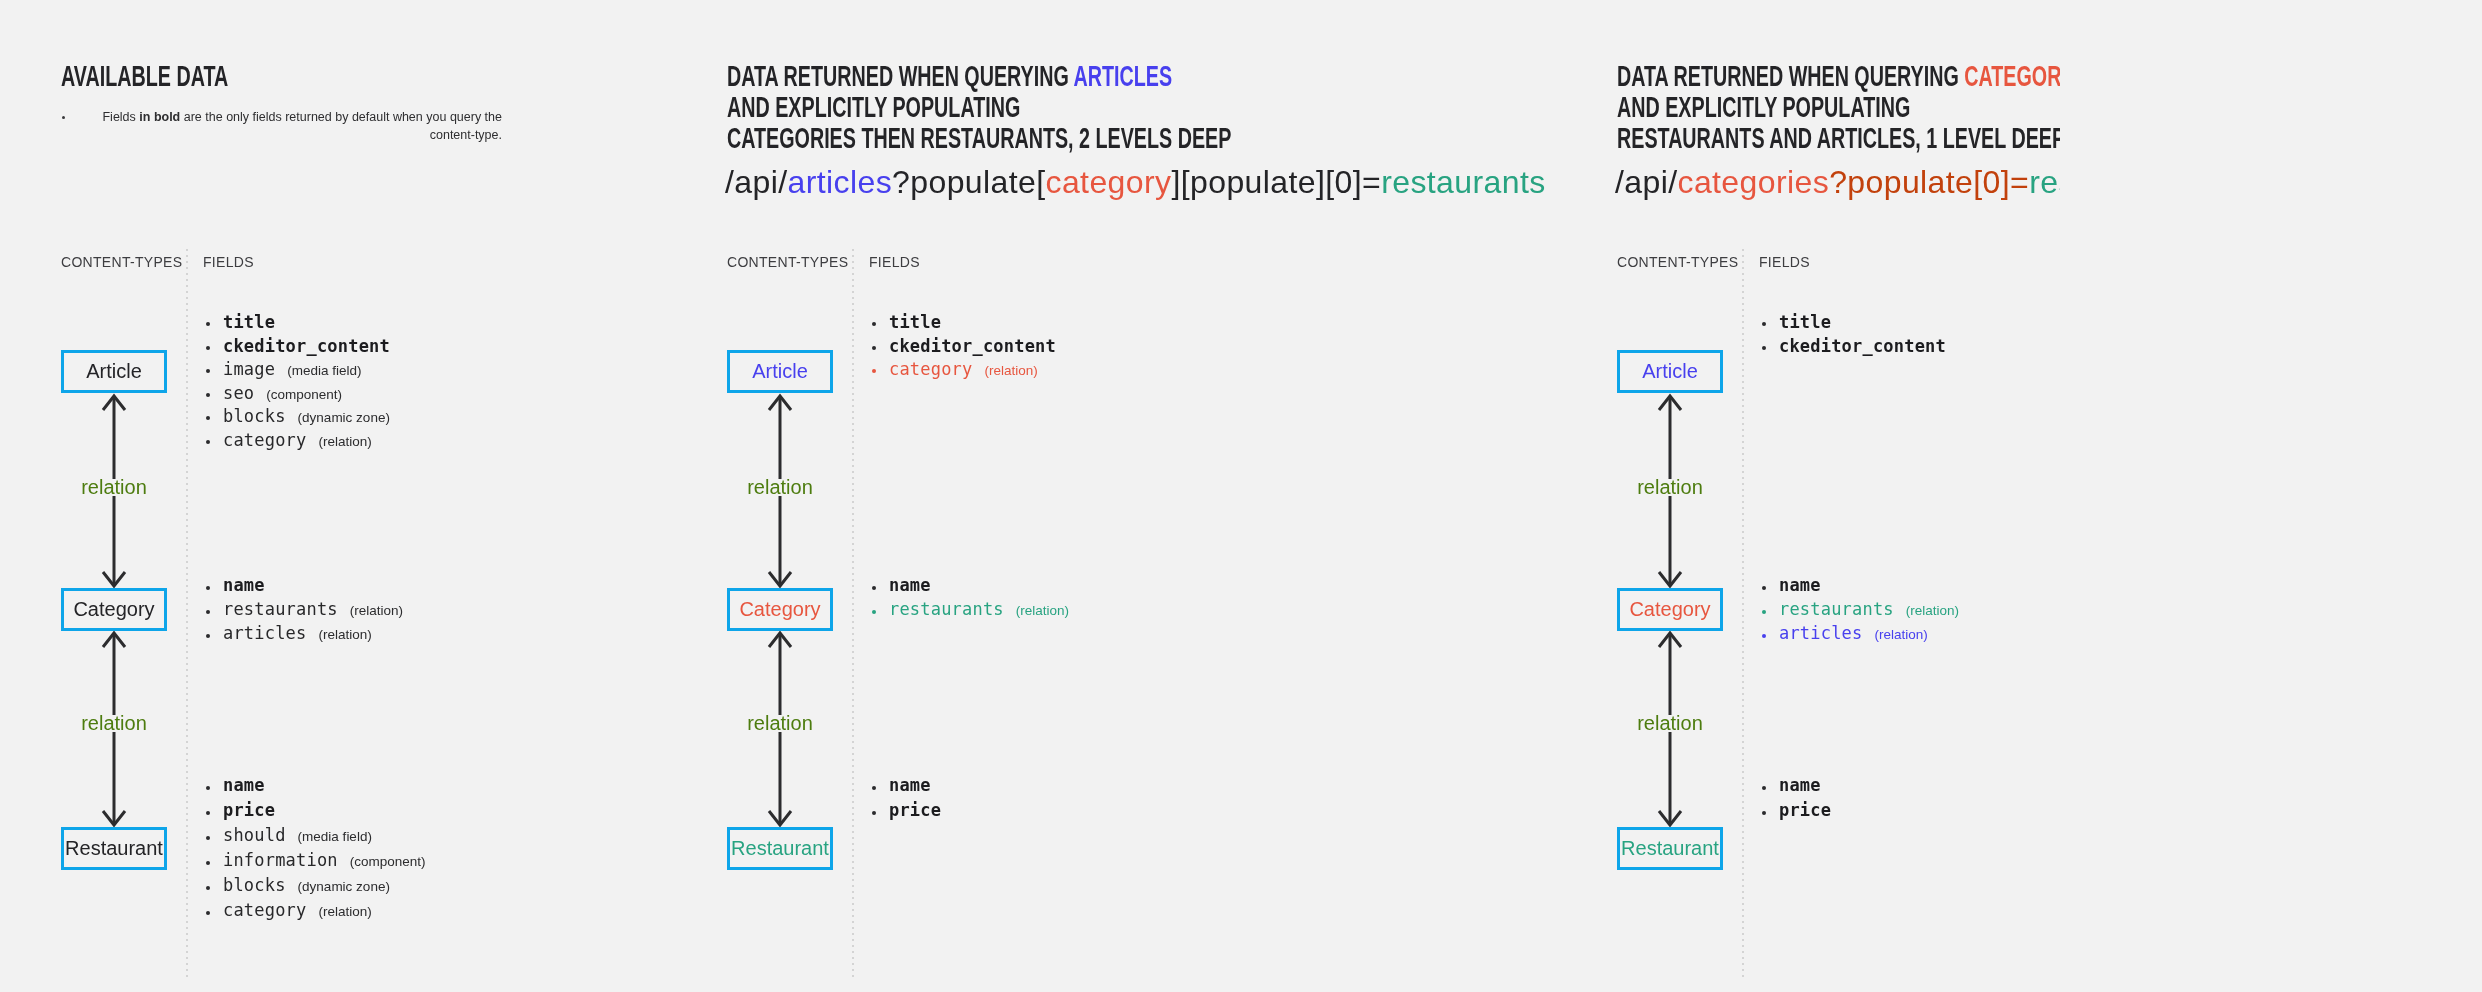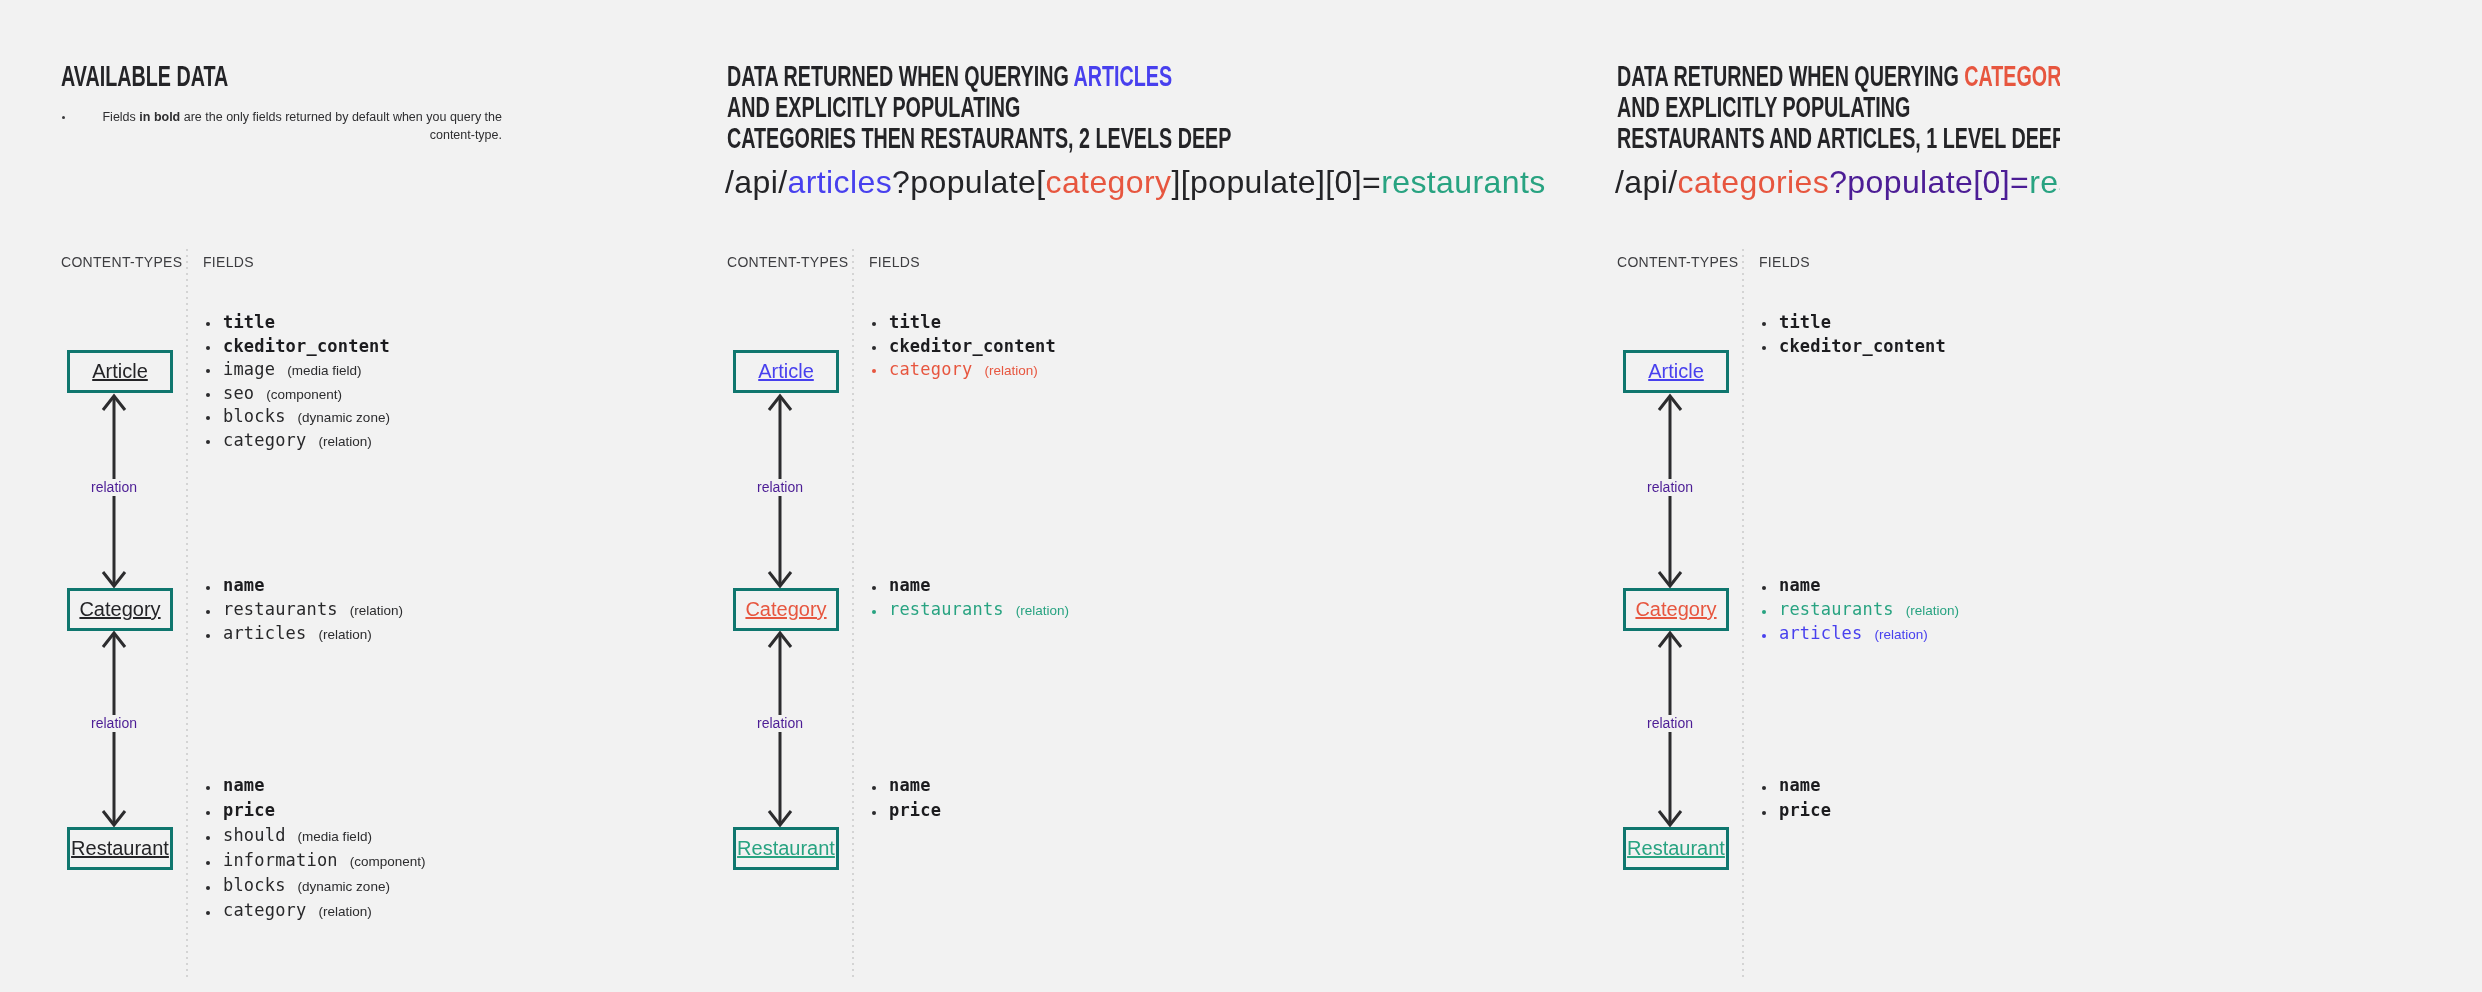--- a/index.html
+++ b/index.html
@@ -20,30 +20,30 @@
   .api-url{position:absolute;left:1px;top:147px;font-family:Liberation Sans, sans-serif;
            font-size:32px;line-height:28px;letter-spacing:0.4px;white-space:nowrap;color:#242427;}
 
   .mini-label{position:absolute;top:233px;font-size:14px;letter-spacing:0.3px;color:#3d3d40;}
   .ct-label{left:3px;}
   .f-label{left:145px;}
 
   .dotted{position:absolute;left:128px;top:228px;width:2px;height:729px;
           background-image:repeating-linear-gradient(to bottom,#d4d4d4 0 2px,transparent 2px 6px);}
 
-  .ctbox{position:absolute;left:9px;width:100px;height:37px;border:3px solid #0f766e;
+  .ctbox{position:absolute;left:3px;width:100px;height:37px;border:3px solid #0ea5e9;
          display:flex;align-items:center;justify-content:center;font-size:20px;color:#232326;
-         background:#f2f2f2;z-index:2;text-decoration:underline;}
+         background:#f2f2f2;z-index:2;}
   .box-article{top:329px;}
   .box-category{top:567px;}
   .box-restaurant{top:806px;}
 
   .arrows{position:absolute;left:32px;top:370px;z-index:1;}
   .rel-label{position:absolute;left:56px;transform:translateX(-50%);z-index:3;background:#f2f2f2;
-             padding:0 5px;font-size:14px;color:#4c1d95;line-height:17px;}
+             padding:0 5px;font-size:20px;color:#4d7c0f;line-height:17px;}
   .rel-1{top:458px;}
   .rel-2{top:694px;}
 
   .fgroup{position:absolute;left:148px;}
   .fg-article{top:291px;}
   .fg-category{top:554px;}
   .fg-restaurant{top:754px;}
   .frow{display:flex;align-items:baseline;gap:13px;}
   .fg-article .frow{height:23.5px;}
   .fg-category .frow{height:24px;}
@@ -232,21 +232,21 @@
         </div>
       </div>
   </div>
 
   <div class="col" style="left:1614px">
     <div class="col-title">
         <div class="tline"><span style="color: rgb(36, 36, 39);">DATA RETURNED WHEN QUERYING </span><span style="color: rgb(231, 86, 63);">CATEGORIES</span></div>
         <div class="tline"><span style="color: rgb(36, 36, 39);">AND EXPLICITLY POPULATING</span></div>
         <div class="tline"><span style="color: rgb(36, 36, 39);">RESTAURANTS AND ARTICLES, 1 LEVEL DEEP</span></div>
       </div>
-    <div class="api-url"><span class="tline"><span style="color: rgb(36, 36, 39);">/api/</span><span style="color: rgb(231, 86, 63);">categories</span><span style="color: #4c1d95;">?populate[0]=</span><span style="color: rgb(40, 163, 129);">restaurants</span><span style="color: rgb(36, 36, 39);">&amp;populate[1]=</span><span style="color: rgb(72, 64, 238);">articles</span></span></div>
+    <div class="api-url"><span class="tline"><span style="color: rgb(36, 36, 39);">/api/</span><span style="color: rgb(231, 86, 63);">categories</span><span style="color: #c2410c;">?populate[0]=</span><span style="color: rgb(40, 163, 129);">restaurants</span><span style="color: rgb(36, 36, 39);">&amp;populate[1]=</span><span style="color: rgb(72, 64, 238);">articles</span></span></div>
     <div class="mini-label ct-label">CONTENT-TYPES</div>
     <div class="mini-label f-label">FIELDS</div>
     <div class="dotted"></div>
 
     <div class="ctbox box-article" style="color: rgb(72, 64, 238);">Article</div>
     <div class="ctbox box-category" style="color: rgb(231, 86, 63);">Category</div>
     <div class="ctbox box-restaurant" style="color: rgb(40, 163, 129);">Restaurant</div>
 
     <svg class="arrows" width="48" height="440" viewBox="0 0 48 440">
       <g stroke="#2c2c2e" stroke-width="3" fill="none">

